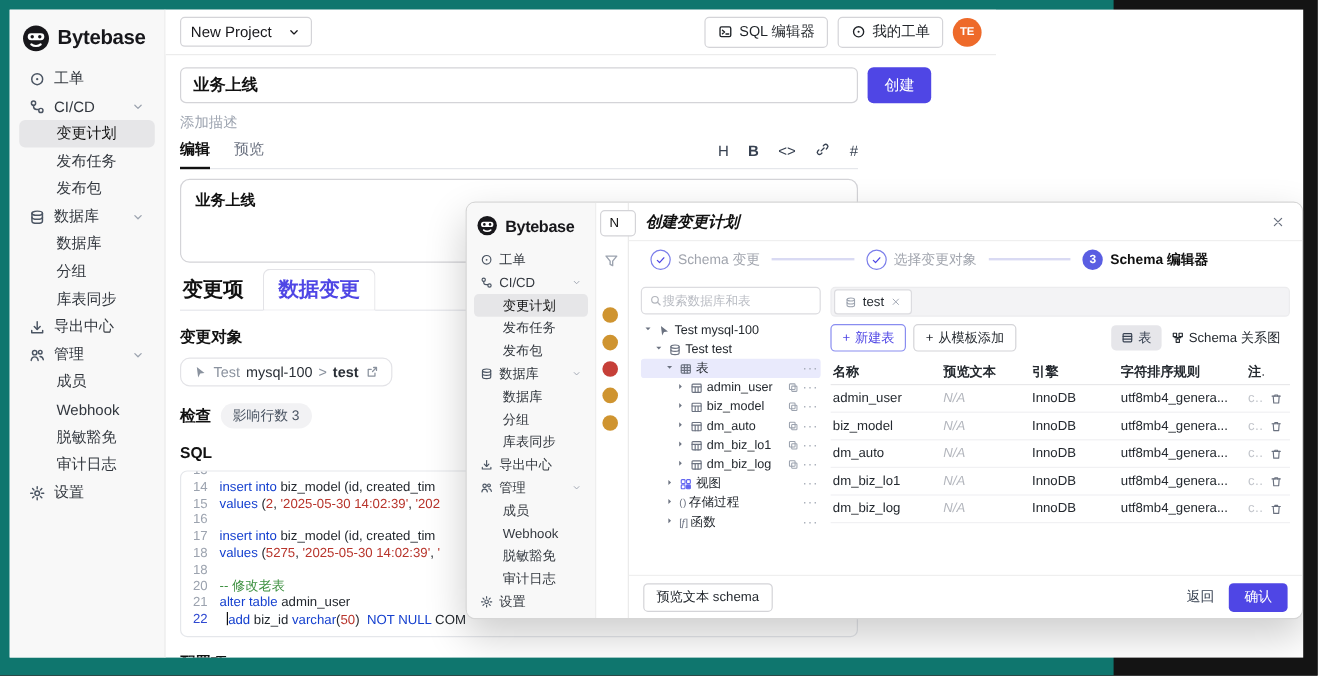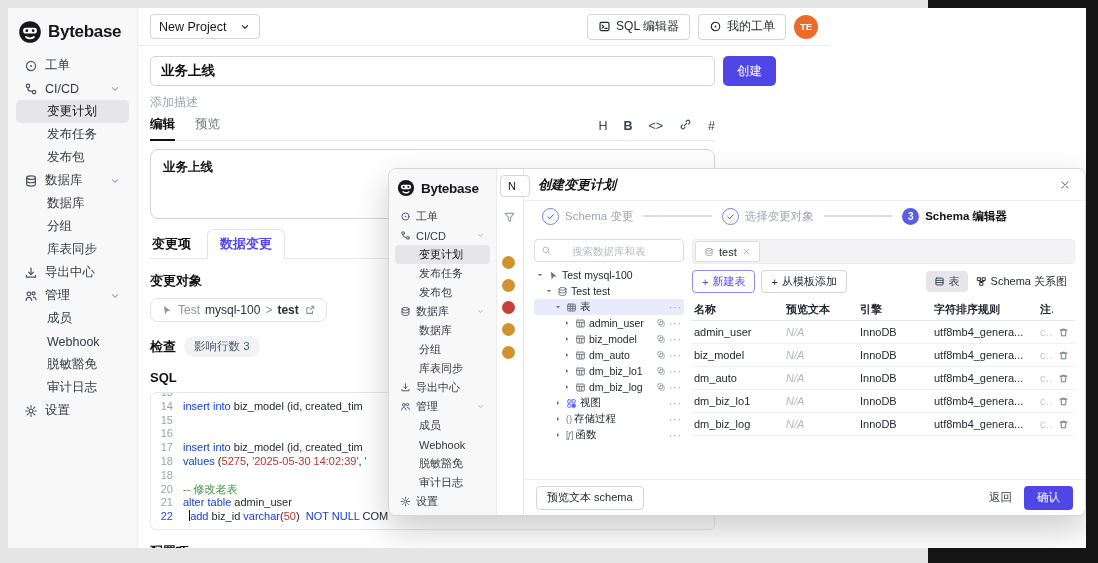--- a/index.html
+++ b/index.html
@@ -2,21 +2,21 @@
 <html style="--accent: #4f46e5; --green: #2da44e; --orange: #ee6a2a; --dot-amber: #cf9430; --dot-red: #c63f38;"><head>
 <meta charset="utf-8">
 <style>
   :root{
     --accent:#4f46e5; --green:#2da44e; --orange:#ee6a2a;
     --ink:#1f2328; --muted:#6b7280; --faint:#9ca3af;
     --line:#e5e7eb; --sbbg:#f8f8f8;
   }
   *{box-sizing:border-box;margin:0;padding:0;font-family:"Liberation Sans","DejaVu Sans",sans-serif;}
   html,body{width:1098px;height:563px;overflow:hidden;background:#141414;}
-  .stage{position:relative;width:928px;height:563px;background:#e5e5e5;}
+  .stage{position:relative;width:928px;height:563px;background:#0f766e;}
   .desktop{position:absolute;left:8px;top:8px;width:1078px;height:540px;background:#fff;overflow:hidden;}
   .icon{display:inline-flex;align-items:center;justify-content:center;line-height:1;flex:none;}
   .icon svg{display:block;}
 
   
   .sidebar{position:absolute;left:0;top:0;bottom:0;width:130px;background:var(--sbbg);border-right:1px solid #ececec;padding:10px 8px;}
   .brand{display:flex;align-items:center;gap:6px;padding:2px 2px 10px 2px;}
   .brand-text{font-size:17px;font-weight:800;color:#17171b;letter-spacing:-.3px;}
   .nav-item{display:flex;align-items:center;gap:7px;height:23px;padding:0 8px;border-radius:5px;font-size:12.5px;color:#33383f;cursor:pointer;}
   .nav-item .nav-ic{color:#4b5563;}
@@ -40,21 +40,21 @@
   .create-btn{height:30px;padding:0 14px;background:var(--accent);color:#fff;border:none;border-radius:5px;font-size:12.5px;cursor:pointer;}
   .add-desc{margin-top:8px;font-size:12px;color:var(--faint);cursor:pointer;}
   .ed-tabs{display:flex;align-items:flex-end;width:565px;height:26px;border-bottom:1px solid var(--line);margin-top:4px;}
   .ed-tab{margin-right:20px;padding-bottom:6px;font-size:12.5px;color:var(--muted);cursor:pointer;}
   .ed-tab.active{color:#111;font-weight:700;border-bottom:2px solid #111;margin-bottom:-1px;}
   .md-tools{margin-left:auto;display:flex;gap:16px;align-items:center;padding-bottom:6px;color:#374151;}
   .md-tool{font-size:12.5px;cursor:pointer;color:#374151;}
   .md-tool.b{font-weight:700;}
   .editor-box{width:565px;height:70px;margin-top:8px;border:1px solid #d4d4d8;border-radius:8px;padding:9px 12px;font-size:12.5px;font-weight:700;color:#111;}
   .change-tabs{display:flex;align-items:flex-end;width:565px;margin-top:13px;border-bottom:1px solid var(--line);height:27px;}
-  .ch-tab{font-size:13px;font-weight:700;color:#111;padding:5px 2px;margin-right:14px;cursor:pointer;}
+  .ch-tab{font-size:17px;font-weight:700;color:#111;padding:5px 2px;margin-right:14px;cursor:pointer;}
   .ch-tab.active{color:var(--accent);border:1px solid #e3e3e7;border-bottom:1px solid #fff;border-radius:6px 6px 0 0;padding:5px 12px;margin-bottom:-1px;}
   .sec-h{margin-top:13px;font-size:13px;font-weight:700;color:#111;}
   .chip{margin-top:8px;display:inline-flex;align-items:center;gap:5px;height:24px;padding:0 10px;border:1px solid #e3e3e7;border-radius:8px;font-size:12px;cursor:pointer;}
   .chip .env{color:#8a929e;}
   .chip .inst{color:#2a2f36;font-weight:400;}
   .chip .sep{color:#8a929e;}
   .chip .db{color:#2a2f36;font-weight:600;}
   .check-row{margin-top:14px;display:flex;align-items:center;gap:8px;}
   .badge{background:#f2f2f4;border-radius:999px;padding:3px 10px;font-size:11.5px;color:#4b5563;cursor:pointer;}
   .code-block{width:565px;margin-top:7px;border:1px solid var(--line);border-radius:6px;overflow:hidden;padding-bottom:5px;background:#fff;}
@@ -89,21 +89,21 @@
   .m-steps{flex:none;height:30px;display:flex;align-items:center;padding:0 78px 0 18px;}
   .step{display:flex;align-items:center;gap:6px;flex:none;}
   .step-circle{width:17px;height:17px;border-radius:50%;display:flex;align-items:center;justify-content:center;flex:none;}
   .step.done .step-circle{border:1.5px solid #7b7eea;color:var(--accent);background:#fff;}
   .step.done .step-label{color:#a0a4ad;font-size:11.5px;}
   .step.active .step-circle{background:#5a5ee2;color:#fff;font-size:10px;font-weight:700;}
   .step.active .step-label{color:#111;font-size:11.5px;font-weight:600;}
   .step-conn{flex:1;height:1.5px;background:#d9daf3;margin:0 10px;min-width:30px;}
   .m-body{flex:1;display:flex;gap:8px;padding:8px 10px 4px 10px;min-height:0;}
   .tree-panel{flex:none;width:150px;display:flex;flex-direction:column;}
-  .search-box{height:23px;border:1px solid #dcdce0;border-radius:4px;display:flex;align-items:center;gap:20px;padding:0 6px;color:#b3b6bd;}
+  .search-box{height:23px;border:1px solid #dcdce0;border-radius:4px;display:flex;align-items:center;gap:0;padding:0 6px;color:#b3b6bd;}
   .search-box input{border:none;outline:none;width:100%;font-size:10.5px;color:#374151;background:transparent;}
   .search-box input::placeholder{color:#b9bcc3;}
   .tree{margin-top:5px;overflow:hidden;}
   .t-row{display:flex;align-items:center;gap:3px;height:16px;border-radius:3px;font-size:10.5px;color:#24292f;cursor:pointer;padding-right:2px;}
   .t-row.selected{background:#e9eafc;}
   .t-caret{color:#6b7280;width:9px;flex:none;}
   .t-caret.down svg{transform:rotate(90deg);}
   .t-ic{color:#6b7280;}
   .t-ic.view{color:#6366f1;}
   .t-ic.text{font-size:8.5px;color:#6b7280;letter-spacing:-1px;}
@@ -349,21 +349,21 @@
 
       <div class="check-row">
         <span class="sec-h" style="margin-top:0;">检查</span>
         <span class="badge">影响行数 3</span>
       </div>
 
       <div class="sec-h">SQL</div>
       <div class="code-block" id="sql-code">
           <div class="code-line"><span class="ln">13</span><span class="code-text"></span></div>
           <div class="code-line"><span class="ln">14</span><span class="code-text"><span class="tk-kw">insert into</span><span class="tk-pl"> biz_model (id, created_tim</span></span></div>
-          <div class="code-line"><span class="ln">15</span></div>
+          <div class="code-line"><span class="ln">15</span><span class="code-text"><span class="tk-kw">values</span><span class="tk-pl"> (</span><span class="tk-num">2</span><span class="tk-pl">, </span><span class="tk-str">'2025-05-30 14:02:39'</span><span class="tk-pl">, </span><span class="tk-str">'202</span></span></div>
           <div class="code-line"><span class="ln">16</span><span class="code-text"></span></div>
           <div class="code-line"><span class="ln">17</span><span class="code-text"><span class="tk-kw">insert into</span><span class="tk-pl"> biz_model (id, created_tim</span></span></div>
           <div class="code-line"><span class="ln">18</span><span class="code-text"><span class="tk-kw">values</span><span class="tk-pl"> (</span><span class="tk-num">5275</span><span class="tk-pl">, </span><span class="tk-str">'2025-05-30 14:02:39'</span><span class="tk-pl">, </span><span class="tk-str">'</span></span></div>
           <div class="code-line"><span class="ln">18</span><span class="code-text"></span></div>
           <div class="code-line"><span class="ln">20</span><span class="code-text"><span class="tk-com">-- 修改老表</span></span></div>
           <div class="code-line"><span class="ln">21</span><span class="code-text"><span class="tk-kw">alter table</span><span class="tk-pl"> admin_user</span></span></div>
           <div class="code-line"><span class="ln ln-active">22</span><span class="code-text"><span class="tk-pl">  </span><span class="caret-bar"></span><span class="tk-kw">add</span><span class="tk-pl"> biz_id </span><span class="tk-kw">varchar</span><span class="tk-pl">(</span><span class="tk-num">50</span><span class="tk-pl">)  </span><span class="tk-kw">NOT NULL</span><span class="tk-pl"> COM</span></span></div>
         </div>
 
       <div class="sec-h">配置项</div>

